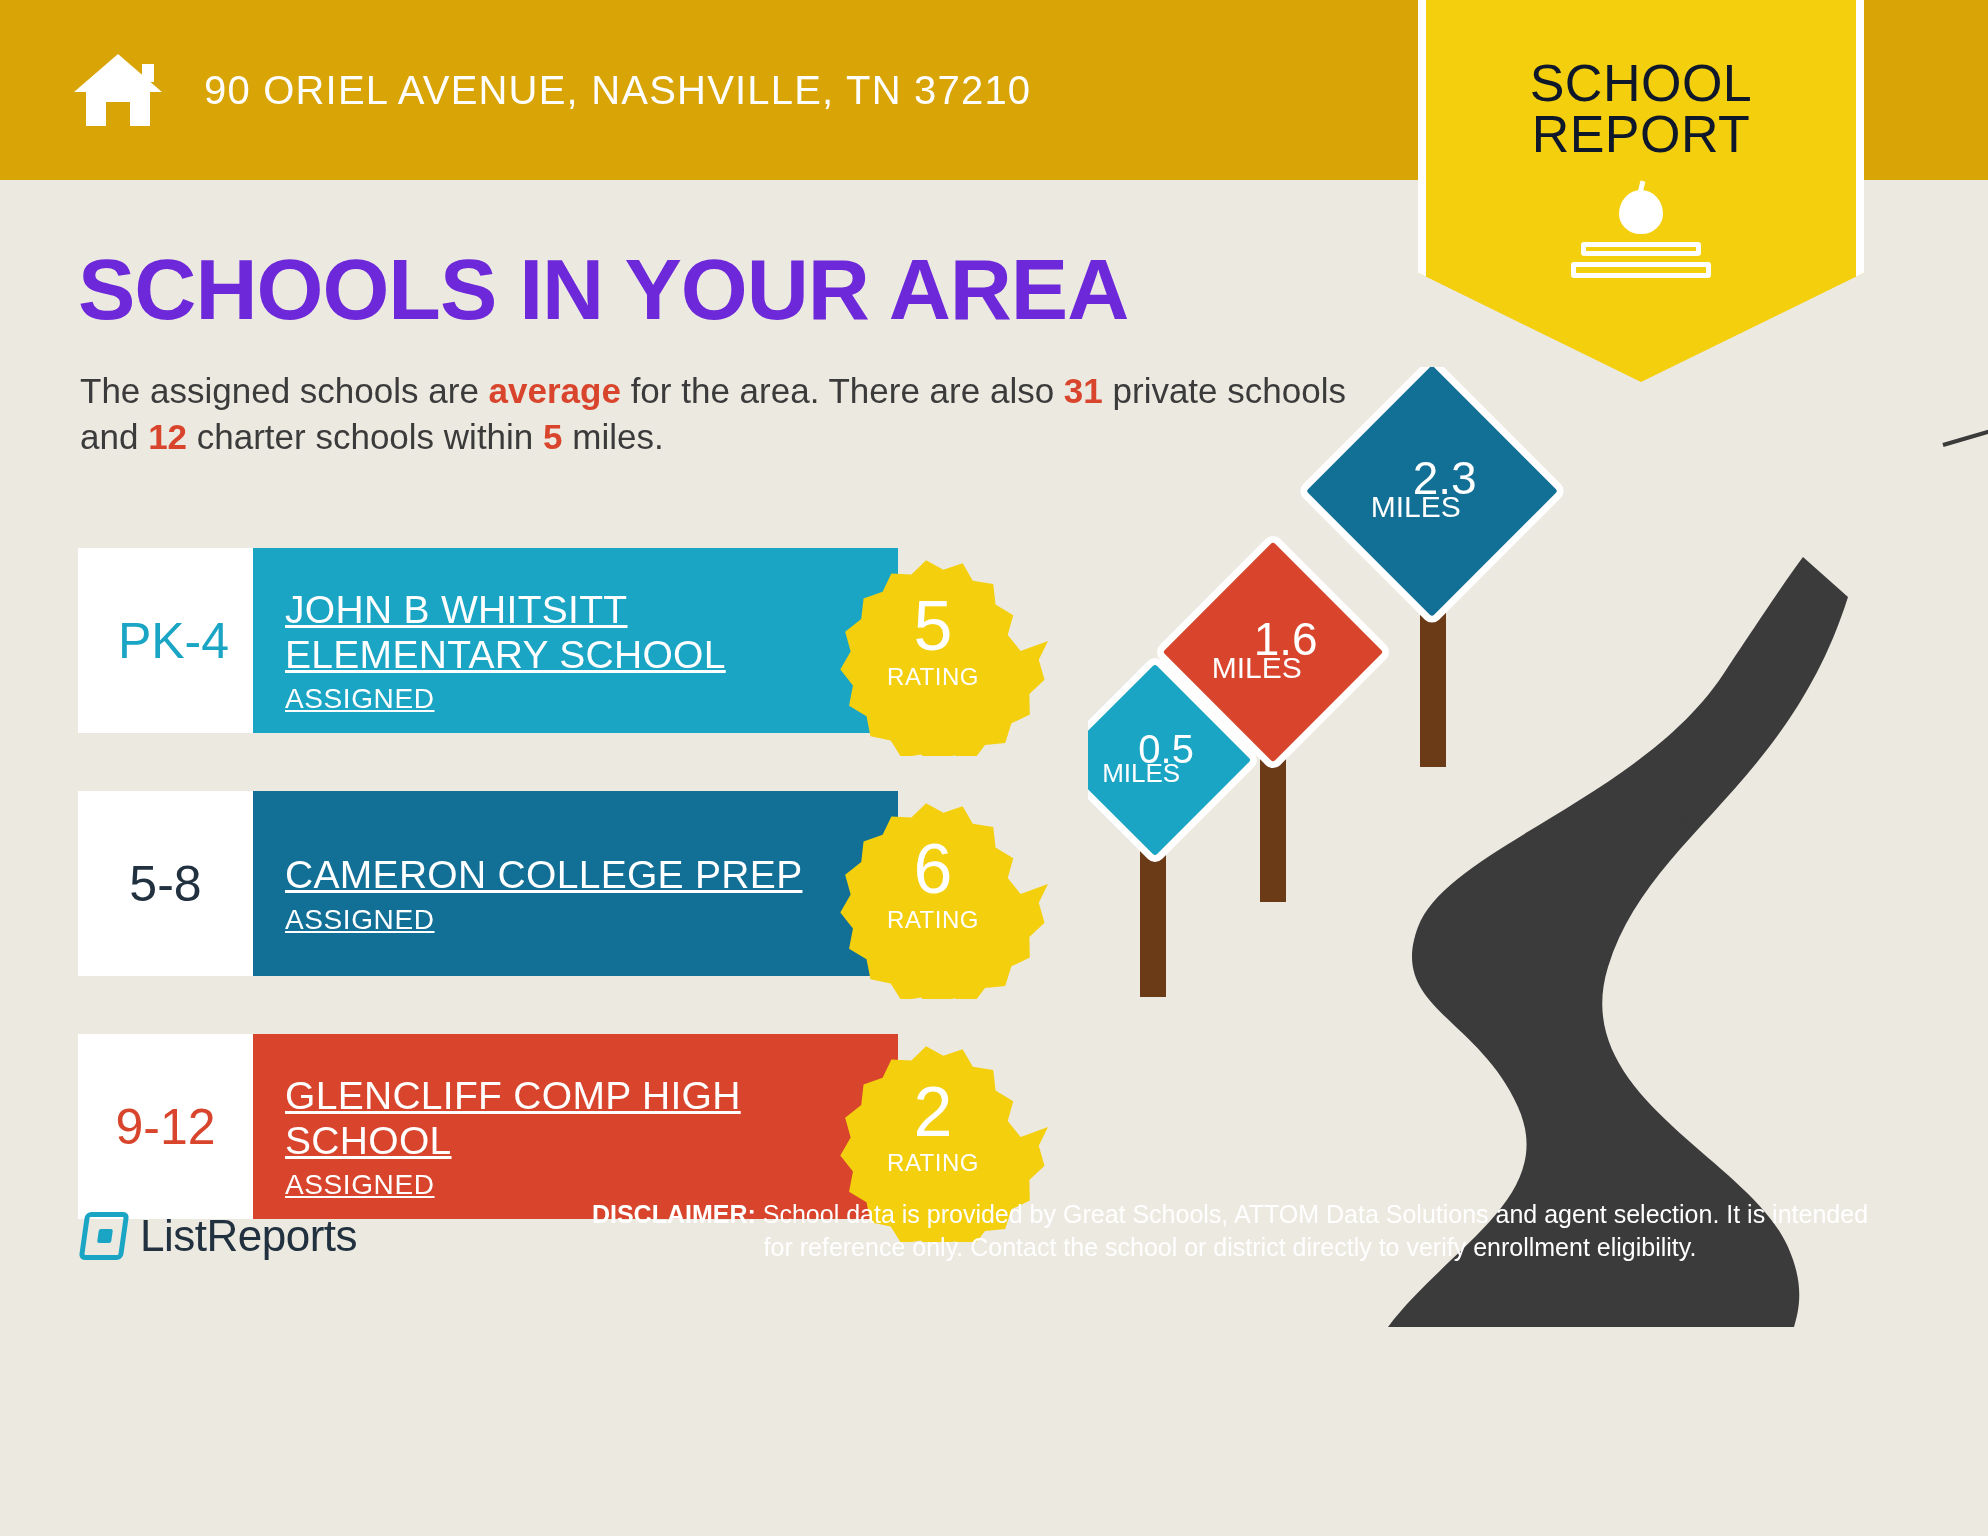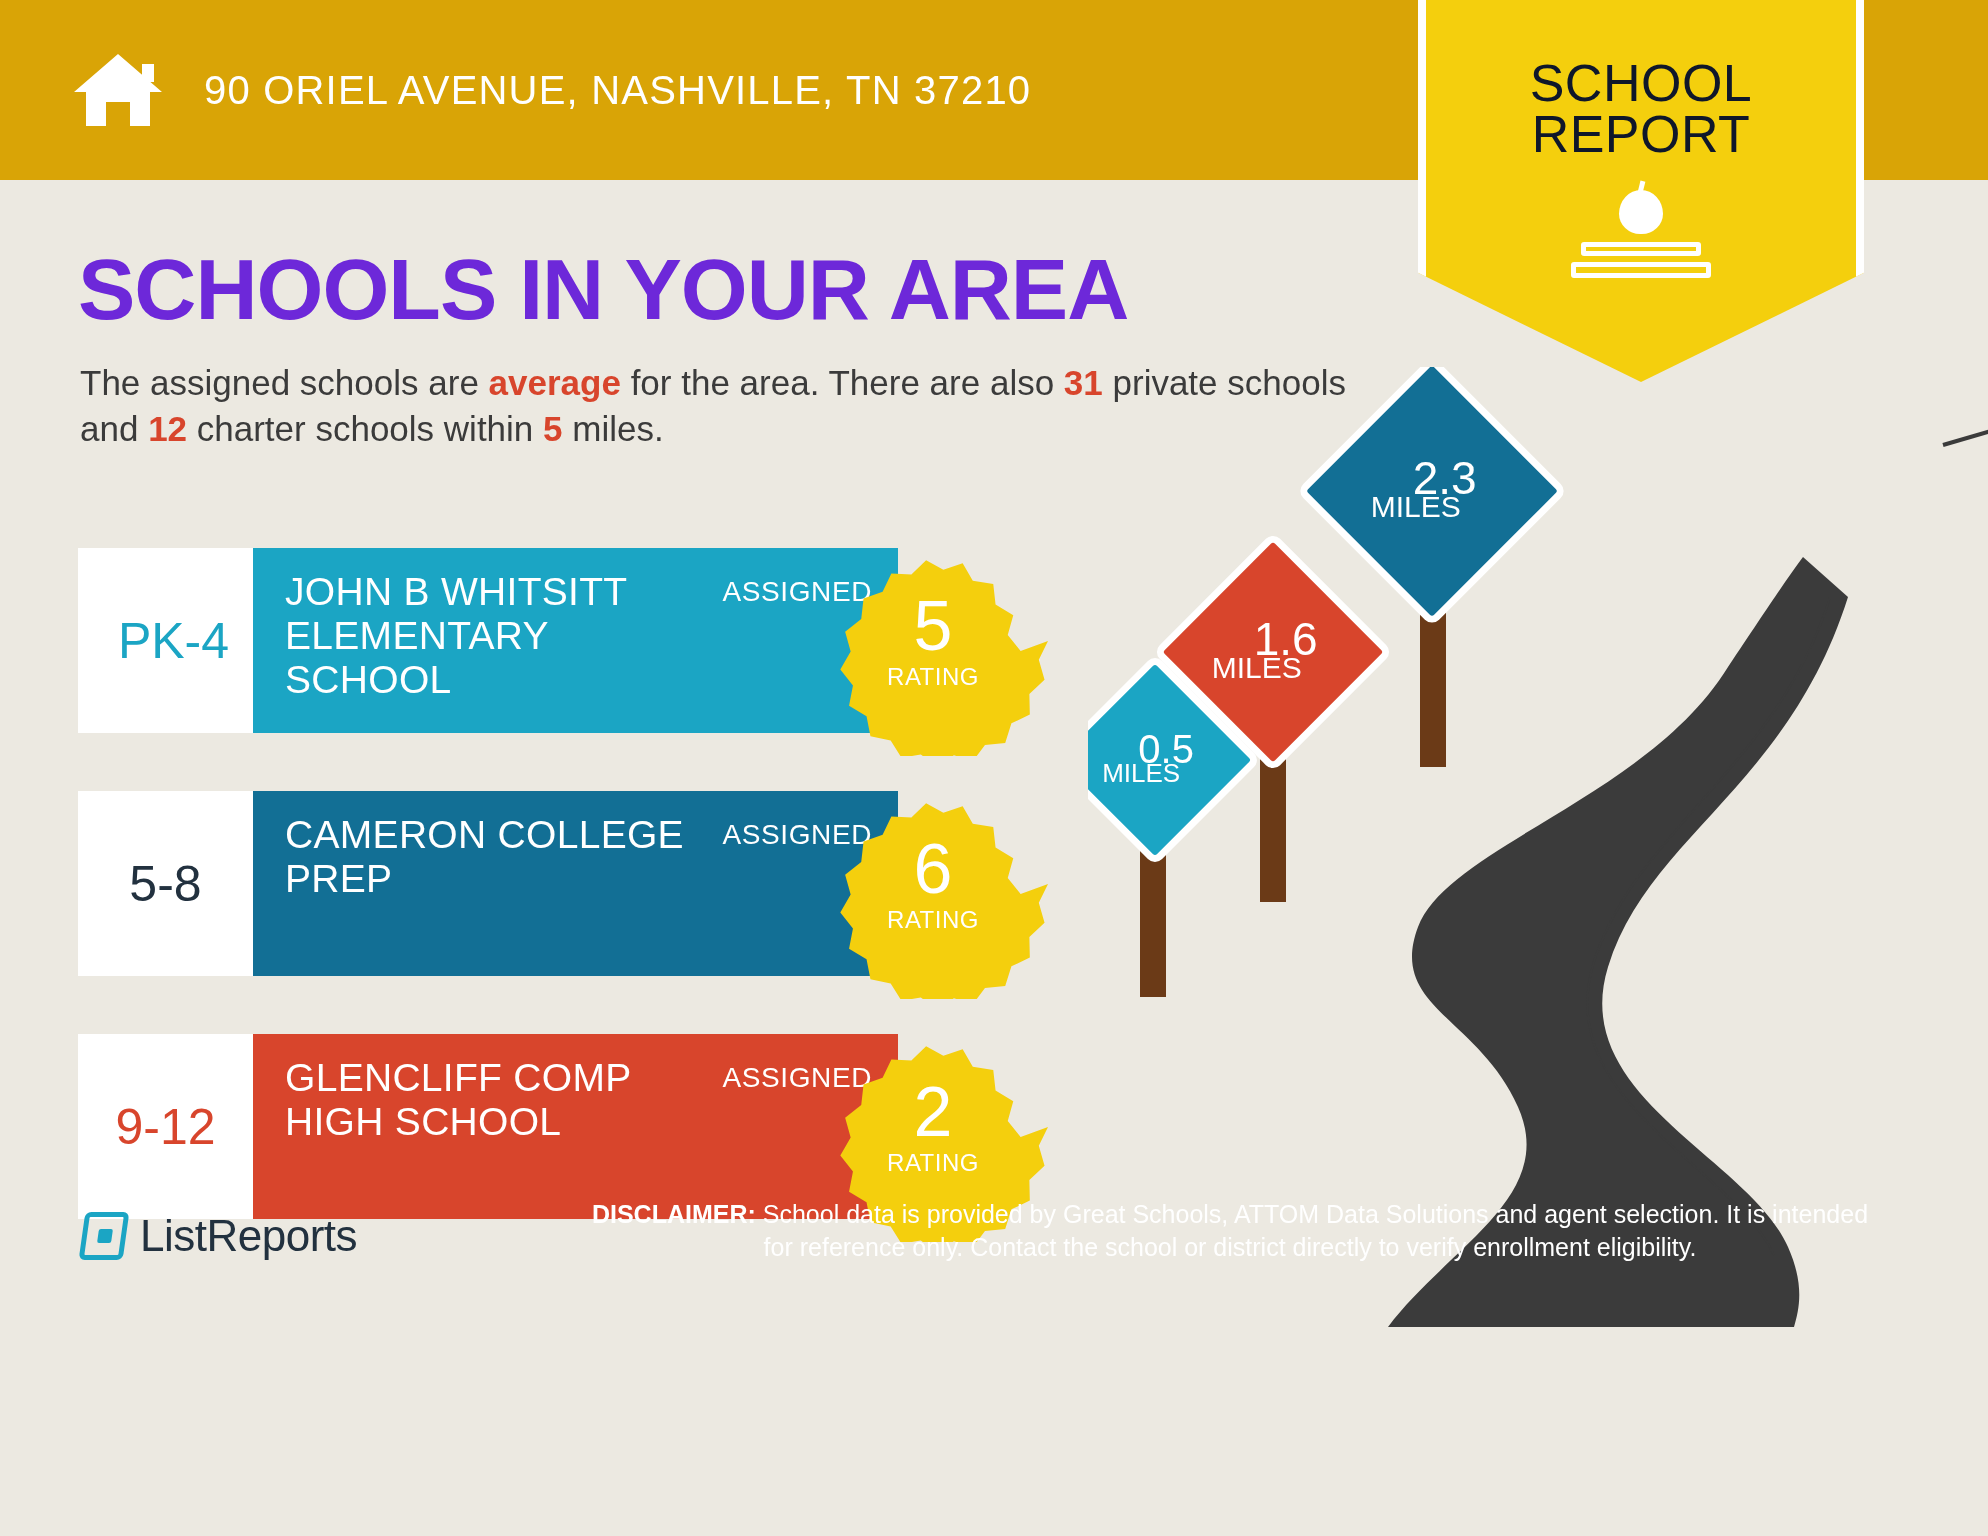--- a/index.html
+++ b/index.html
@@ -93,21 +93,21 @@
 
   
   .headline {
     position: absolute; top: 240px; left: 78px;
     font-size: 86px;
     font-weight: bold;
     color: #6d28d9;
     letter-spacing: -1px;
   }
   .subhead {
-    position: absolute; top: 360px; left: 80px;
+    position: absolute; top: 368px; left: 80px;
     width: 1300px;
     font-size: 35px;
     line-height: 1.32;
     color: #3b3b3b;
   }
   .subhead b { color: #d8452c; font-weight: bold; }
 
   
   .rows { position: absolute; top: 548px; left: 78px; }
   .row {
@@ -121,21 +121,21 @@
     width: 175px;
     background: #ffffff;
     display: flex; align-items: center; justify-content: center;
     font-size: 50px;
     font-weight: 400;
   }
   .bar {
     flex: 1;
     padding: 22px 26px 0 32px;
     color: #ffffff;
-    display: flex; flex-direction: row; justify-content: center;
+    display: flex; flex-direction: column; justify-content: center; text-decoration: underline;
   }
   .school-name {
     font-size: 39px;
     line-height: 1.13;
     letter-spacing: 0.3px;
   }
   .assigned {
     margin-top: 6px;
     font-size: 28px;
     letter-spacing: 0.6px;

